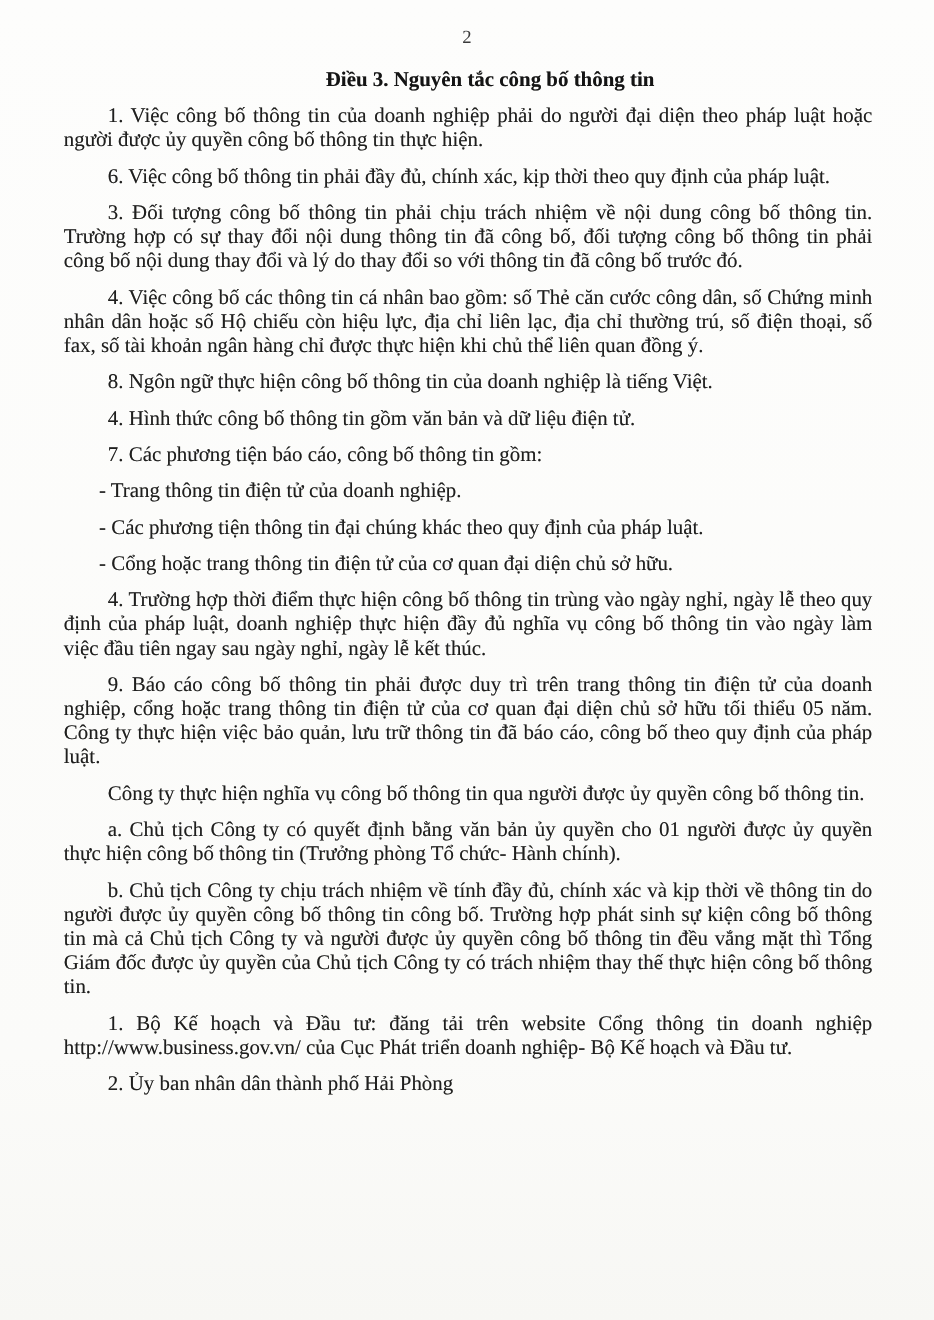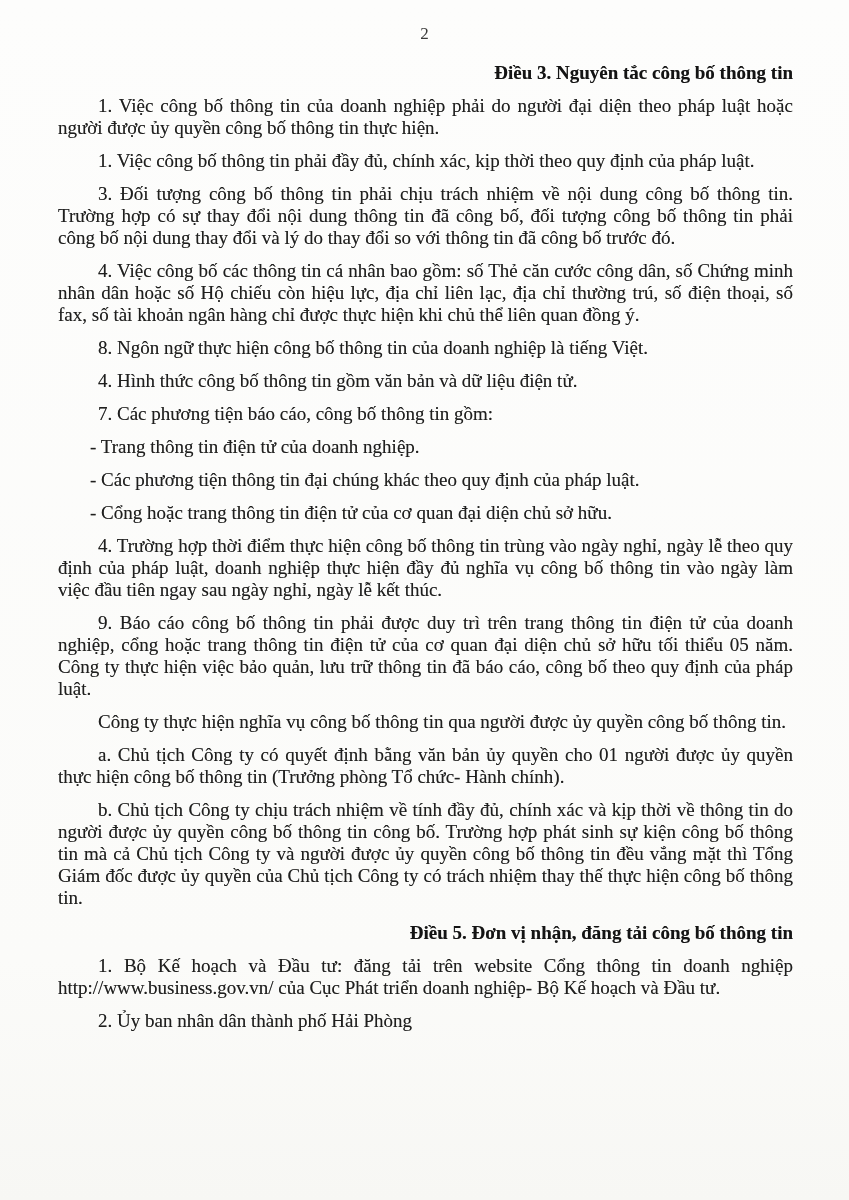--- a/index.html
+++ b/index.html
@@ -43,21 +43,21 @@
   }
   .content p.dash {
     text-indent: 32px;
   }
   .content h2.article-heading {
     margin: 13px 0 0 0;
     padding: 0;
     font-size: 19px;
     font-weight: 700;
     text-indent: 40px;
-    text-align: right;
+    text-align: center;
     color: #141414;
   }
   .content section:first-child h2.article-heading {
     margin-top: 0;
   }
   .url {
     text-underline-offset: 3px;
   }
 </style>
 </head>
@@ -65,39 +65,38 @@
 
 <div class="page">
 
   <div class="page-number">2</div>
 
   <div class="content">
 
     <section>
       <h2 class="article-heading">Điều 3. Nguyên tắc công bố thông tin</h2>
       <p>1. Việc công bố thông tin của doanh nghiệp phải do người đại diện theo pháp luật hoặc người được ủy quyền công bố thông tin thực hiện.</p>
-      <p>1. Việc công bố thông tin phải đầy đủ, chính xác, kịp thời theo quy định của pháp luật.</p>
+      <p>6. Việc công bố thông tin phải đầy đủ, chính xác, kịp thời theo quy định của pháp luật.</p>
       <p>3. Đối tượng công bố thông tin phải chịu trách nhiệm về nội dung công bố thông tin. Trường hợp có sự thay đổi nội dung thông tin đã công bố, đối tượng công bố thông tin phải công bố nội dung thay đổi và lý do thay đổi so với thông tin đã công bố trước đó.</p>
       <p>4. Việc công bố các thông tin cá nhân bao gồm: số Thẻ căn cước công dân, số Chứng minh nhân dân hoặc số Hộ chiếu còn hiệu lực, địa chỉ liên lạc, địa chỉ thường trú, số điện thoại, số fax, số tài khoản ngân hàng chỉ được thực hiện khi chủ thể liên quan đồng ý.</p>
       <p>8. Ngôn ngữ thực hiện công bố thông tin của doanh nghiệp là tiếng Việt.</p>
       <p>4. Hình thức công bố thông tin gồm văn bản và dữ liệu điện tử.</p>
       <p>7. Các phương tiện báo cáo, công bố thông tin gồm:</p>
       <p class="dash">- Trang thông tin điện tử của doanh nghiệp.</p>
       <p class="dash">- Các phương tiện thông tin đại chúng khác theo quy định của pháp luật.</p>
       <p class="dash">- Cổng hoặc trang thông tin điện tử của cơ quan đại diện chủ sở hữu.</p>
       <p>4. Trường hợp thời điểm thực hiện công bố thông tin trùng vào ngày nghỉ, ngày lễ theo quy định của pháp luật, doanh nghiệp thực hiện đầy đủ nghĩa vụ công bố thông tin vào ngày làm việc đầu tiên ngay sau ngày nghỉ, ngày lễ kết thúc.</p>
       <p>9. Báo cáo công bố thông tin phải được duy trì trên trang thông tin điện tử của doanh nghiệp, cổng hoặc trang thông tin điện tử của cơ quan đại diện chủ sở hữu tối thiểu 05 năm. Công ty thực hiện việc bảo quản, lưu trữ thông tin đã báo cáo, công bố theo quy định của pháp luật.</p>
     </section>
 
     <section>
       <p>Công ty thực hiện nghĩa vụ công bố thông tin qua người được ủy quyền công bố thông tin.</p>
       <p>a. Chủ tịch Công ty có quyết định bằng văn bản ủy quyền cho 01 người được ủy quyền thực hiện công bố thông tin (Trưởng phòng Tổ chức- Hành chính).</p>
       <p>b. Chủ tịch Công ty chịu trách nhiệm về tính đầy đủ, chính xác và kịp thời về thông tin do người được ủy quyền công bố thông tin công bố. Trường hợp phát sinh sự kiện công bố thông tin mà cả Chủ tịch Công ty và người được ủy quyền công bố thông tin đều vắng mặt thì Tổng Giám đốc được ủy quyền của Chủ tịch Công ty có trách nhiệm thay thế thực hiện công bố thông tin.</p>
     </section>
 
     <section>
-      <h2 class="article-heading">Điều 5. Đơn vị nhận, đăng tải công bố thông tin</h2>
       <p><span>1. Bộ Kế hoạch và Đầu tư: đăng tải trên website Cổng thông tin doanh nghiệp </span><span class="url">http://www.business.gov.vn/</span><span> của Cục Phát triển doanh nghiệp- Bộ Kế hoạch và Đầu tư.</span></p>
       <p>2. Ủy ban nhân dân thành phố Hải Phòng</p>
     </section>
 
   </div>
 </div>
 
 </body></html>

